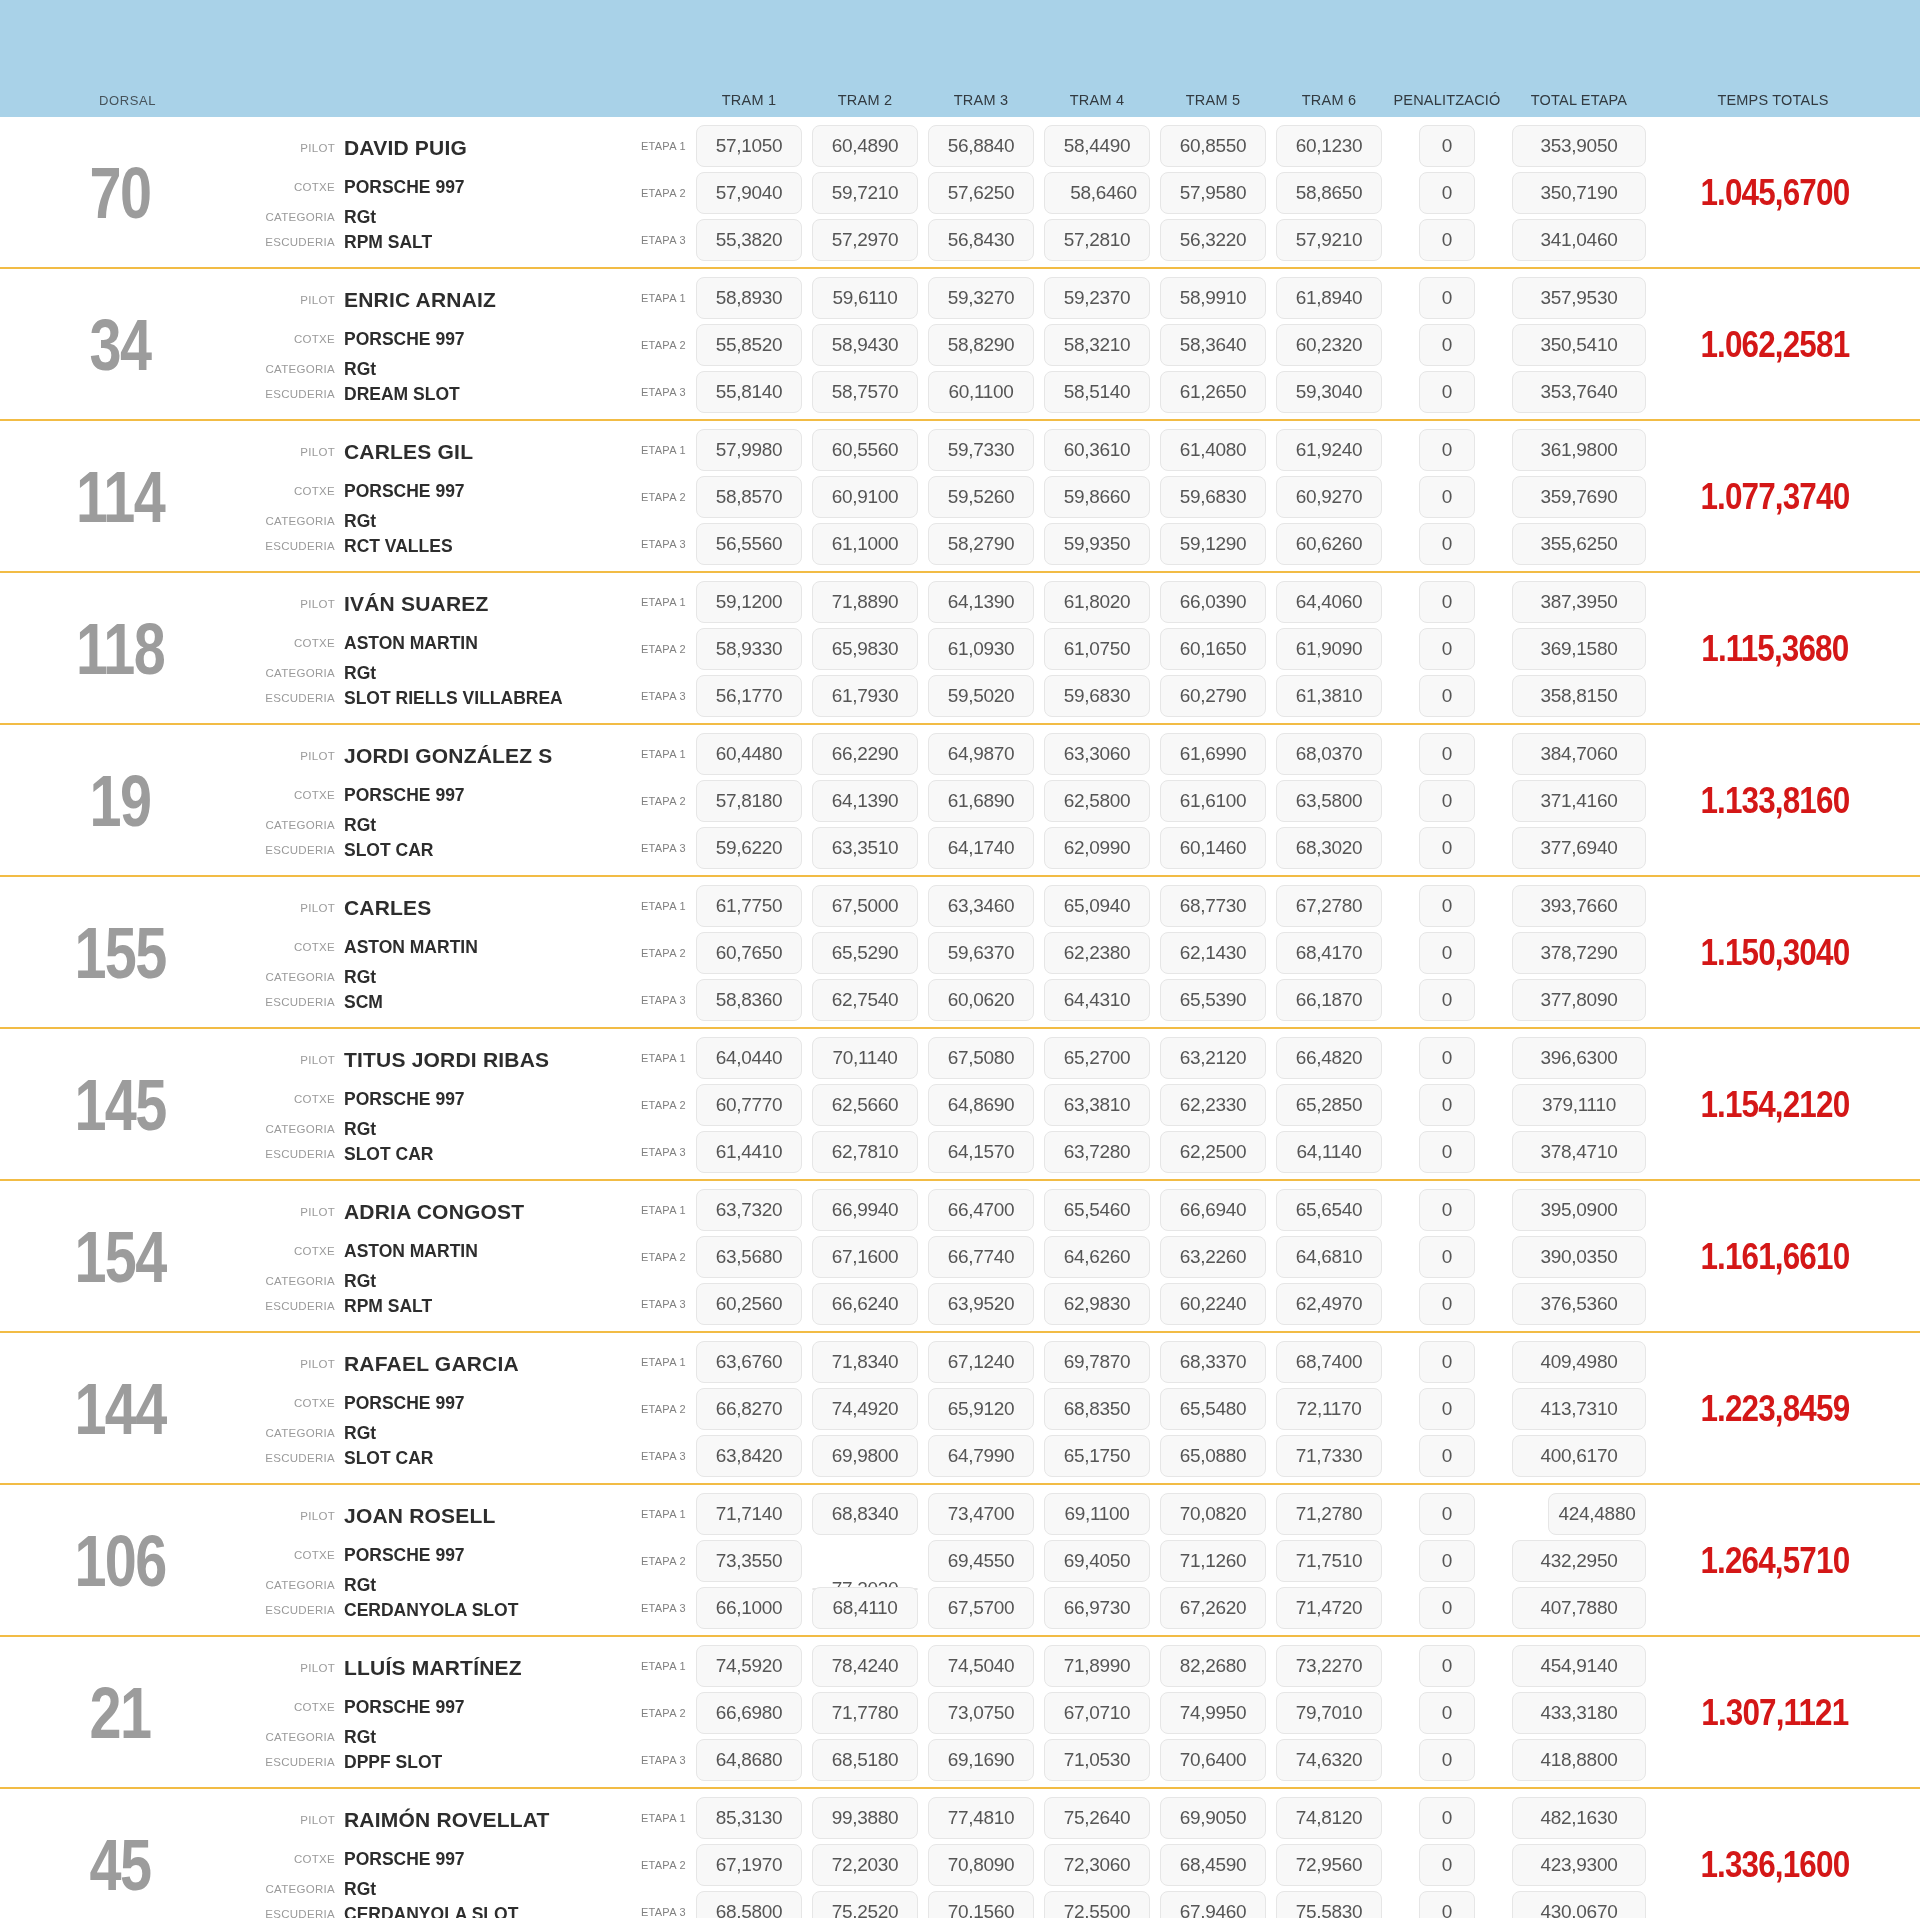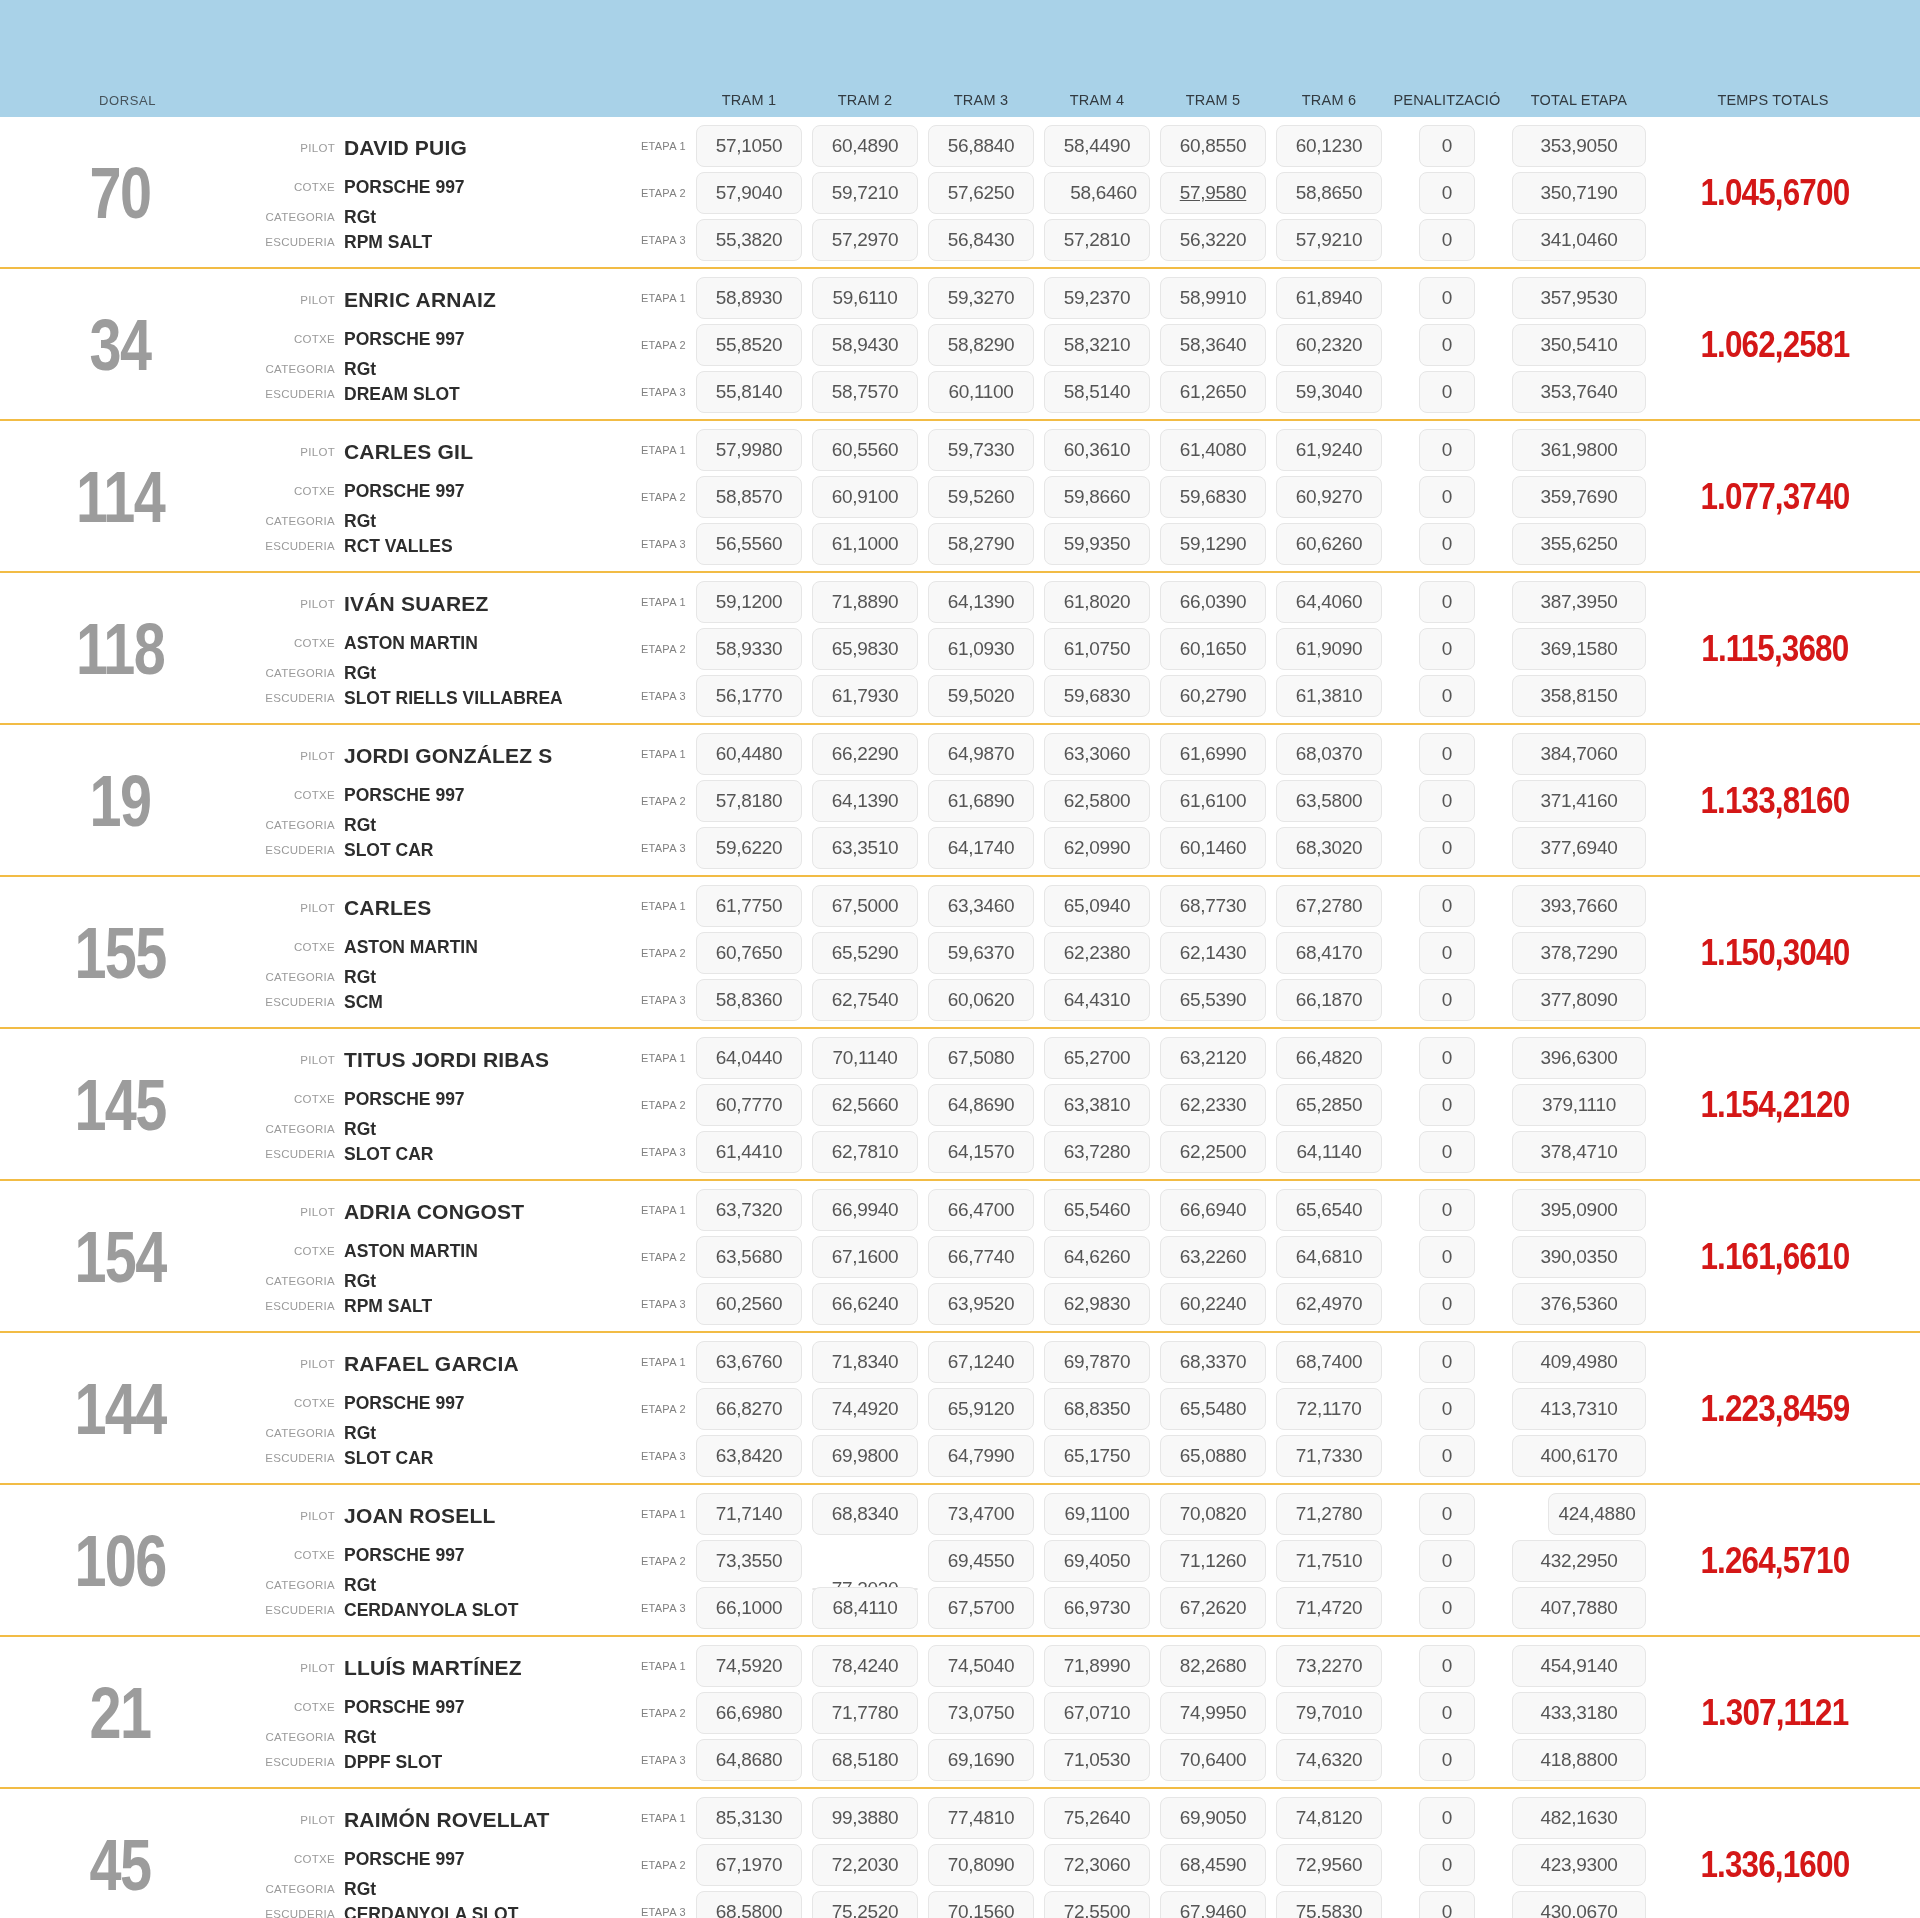--- a/index.html
+++ b/index.html
@@ -158,21 +158,21 @@
       <div class="tcell" style="grid-area: 1 / 7;">58,4490</div>
       <div class="tcell" style="grid-area: 1 / 8;">60,8550</div>
       <div class="tcell" style="grid-area: 1 / 9;">60,1230</div>
       <div class="tcell penalty-cell" style="grid-area: 1 / 10;">0</div>
       <div class="tcell total-cell" style="grid-area: 1 / 11;">353,9050</div>
       <div class="etapa-label" style="grid-area: 2 / 3;">ETAPA 2</div>
       <div class="tcell" style="grid-area: 2 / 4;">57,9040</div>
       <div class="tcell" style="grid-area: 2 / 5;">59,7210</div>
       <div class="tcell" style="grid-area: 2 / 6;">57,6250</div>
       <div class="tcell" style="grid-area: 2 / 7; padding-left: 13px;">58,6460</div>
-      <div class="tcell" style="grid-area: 2 / 8; text-decoration: underline;">57,9580</div>
+      <div class="tcell" style="grid-area: 2 / 8;">57,9580</div>
       <div class="tcell" style="grid-area: 2 / 9;">58,8650</div>
       <div class="tcell penalty-cell" style="grid-area: 2 / 10;">0</div>
       <div class="tcell total-cell" style="grid-area: 2 / 11;">350,7190</div>
       <div class="etapa-label" style="grid-area: 3 / 3;">ETAPA 3</div>
       <div class="tcell" style="grid-area: 3 / 4;">55,3820</div>
       <div class="tcell" style="grid-area: 3 / 5;">57,2970</div>
       <div class="tcell" style="grid-area: 3 / 6;">56,8430</div>
       <div class="tcell" style="grid-area: 3 / 7;">57,2810</div>
       <div class="tcell" style="grid-area: 3 / 8;">56,3220</div>
       <div class="tcell" style="grid-area: 3 / 9;">57,9210</div>

